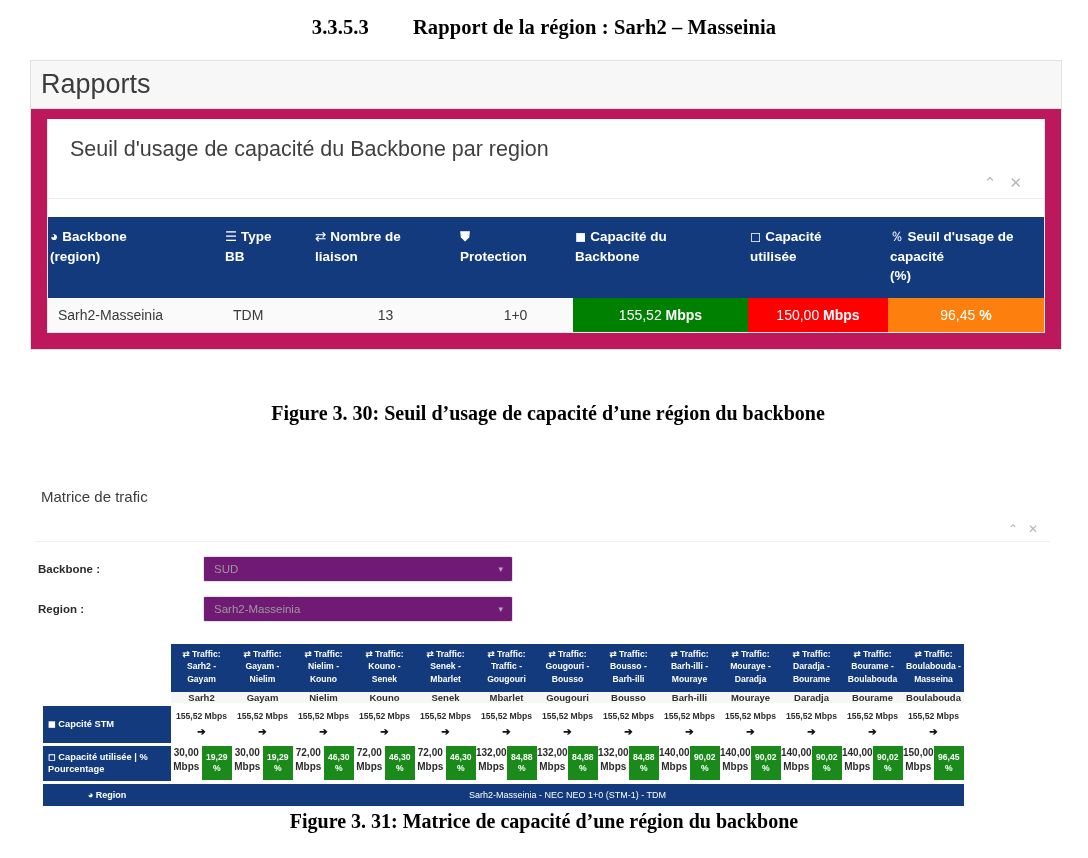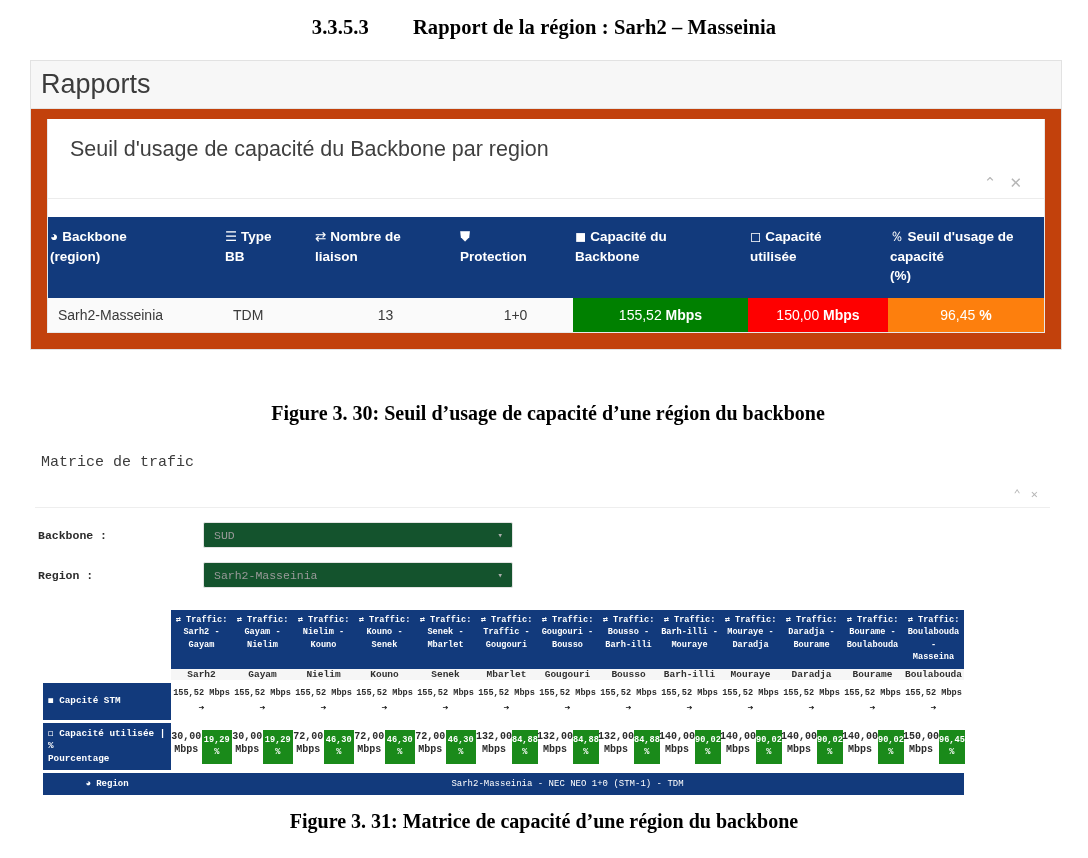--- a/index.html
+++ b/index.html
@@ -38,21 +38,21 @@
     text-align: center;
   }
 
   
   .shot1 {
     position: absolute;
     left: 30px;
     top: 60px;
     width: 1032px;
     height: 290px;
-    background: #c2410c;
+    background: #be185d;
     border: 1px solid #e2e2e2;
     box-sizing: border-box;
   }
   .shot1-titlebar {
     height: 48px;
     background: #f7f7f7;
     border-bottom: 1px solid #e4e4e4;
     display: flex;
     align-items: center;
     padding-left: 10px;
@@ -146,24 +146,23 @@
     color: #fff !important;
     text-align: center;
     font-size: 14px;
   }
   .unit { font-weight: bold; }
 
   
   .shot2 {
     position: absolute;
     left: 35px;
-    top: 446px;
+    top: 480px;
     width: 1015px;
     height: 310px;
-    font-family: Liberation Mono, monospace;
   }
   .m-title {
     font-size: 15px;
     color: #3c3c3c;
     padding: 8px 4px 0 6px;
   }
   .m-tools {
     display: flex;
     justify-content: flex-end;
     gap: 10px;
@@ -181,21 +180,21 @@
     font-size: 11.5px;
     font-weight: bold;
     color: #2b2b2b;
     padding-left: 3px;
     box-sizing: border-box;
   }
   .select-box {
     position: relative;
     width: 310px;
     height: 26px;
-    background: #14532d;
+    background: #701a75;
     border: 1px solid #e3e3e3;
     border-radius: 2px;
     display: flex;
     align-items: center;
     padding: 0 10px;
     box-sizing: border-box;
     font-size: 11.5px;
     color: #9a9a9a;
     cursor: pointer;
   }

